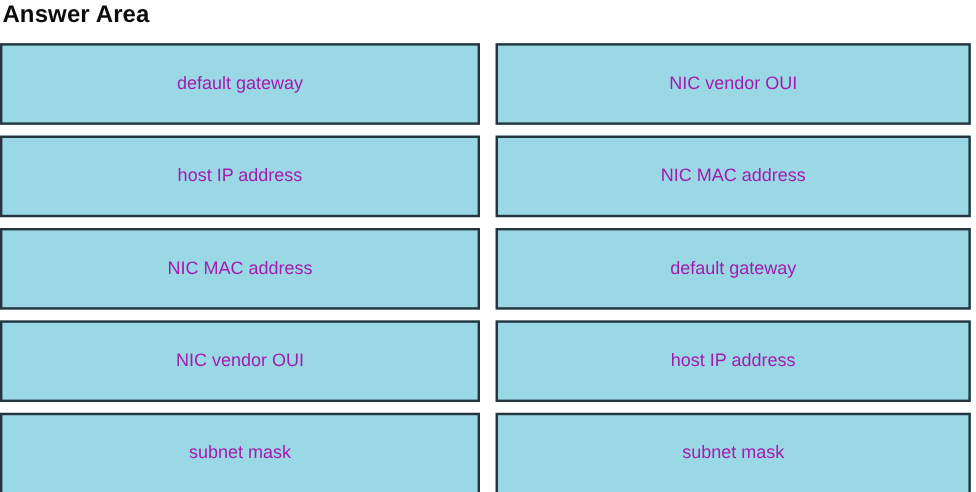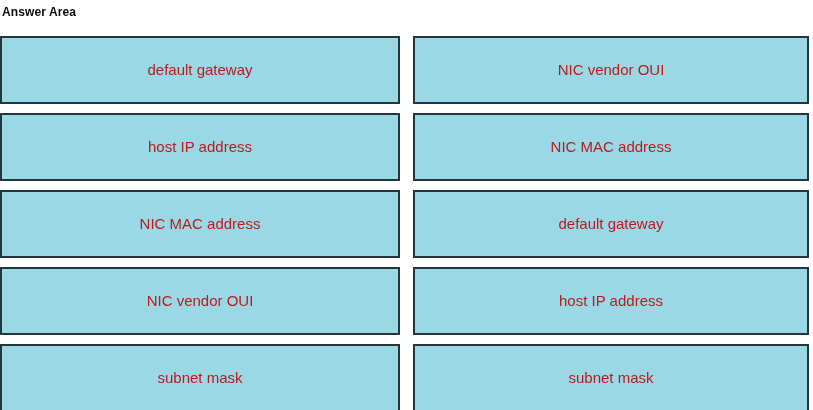--- a/index.html
+++ b/index.html
@@ -17,21 +17,21 @@
   #page {
     position: relative;
     width: 813px;
     height: 410px;
     background: #ffffff;
   }
   .page-title {
     position: absolute;
     left: 2px;
     top: 0px;
-    font-size: 12px;
+    font-size: 20px;
     font-weight: bold;
     letter-spacing: 0.1px;
     color: #0b0b0b;
     line-height: 24px;
     white-space: nowrap;
   }
   .columns {
     position: absolute;
     left: 0px;
     top: 36px;
@@ -51,21 +51,21 @@
     box-sizing: border-box;
     height: 68px;
     background: #9BD8E6;
     border: 2px solid #25353F;
     display: flex;
     align-items: center;
     justify-content: center;
     text-align: center;
     font-size: 15px;
     font-weight: normal;
-    color: #b91c1c;
+    color: #a21caf;
     line-height: 18px;
     padding: 12px 6px;
     user-select: none;
   }
 </style>
 </head>
 <body>
 
 <div id="page">
 

